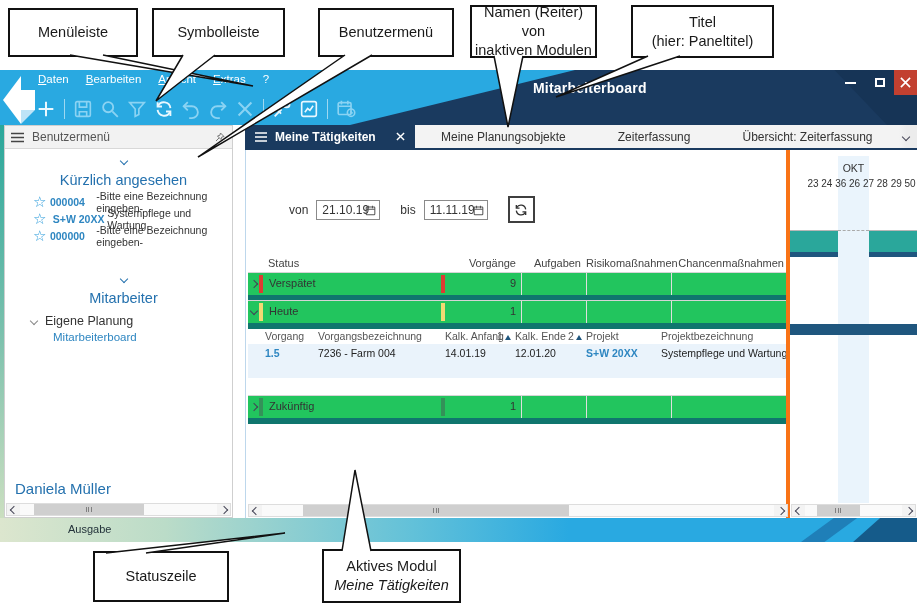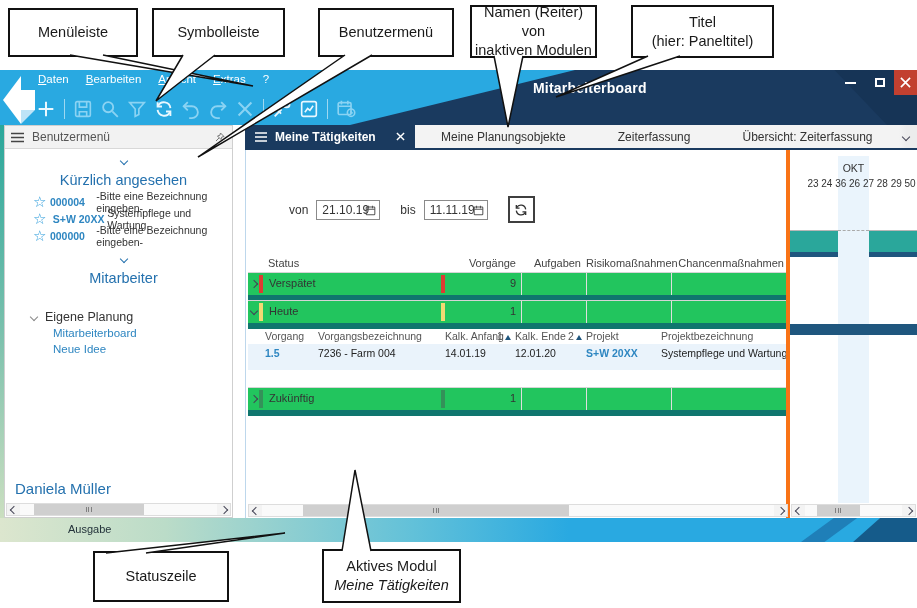--- a/index.html
+++ b/index.html
@@ -112,21 +112,21 @@
   .group-row .glabel{position:absolute;left:21px;top:4px;}
   .group-row .gcount{position:absolute;left:193px;width:75px;top:4px;text-align:right;}
   .group-row .cellb{position:absolute;top:0;bottom:0;border-left:1px solid #dedede;}
   .bar-red{background:#DD3B32;}
   .bar-yellow{background:#F2D974;}
   .bar-green{background:#349159;}
   .sub-head{position:relative;height:16px;font-size:10.5px;color:#555;}
   .sub-head .h{position:absolute;top:2px;}
   .tri-up{display:inline-block;width:0;height:0;border-left:3.5px solid transparent;
           border-right:3.5px solid transparent;border-bottom:5px solid #1F567E;margin-left:2px;}
-  .sub-row{position:relative;height:26px;background:#EAF3FB;font-size:10.5px;color:#222;}
+  .sub-row{position:relative;height:34px;background:#EAF3FB;font-size:10.5px;color:#222;}
   .sub-row .c{position:absolute;top:3px;}
   .blue-b{color:#2E86C1;font-weight:bold;}
   .t-spacer{height:17px;}
 
   
   .gantt{position:absolute;right:0;top:0;bottom:0;width:127px;border-left:4px solid #f97316;background:#fff;}
   .g-weekend{position:absolute;left:48px;width:31px;top:6px;bottom:15px;background:#EAF4FC;}
   .g-month{position:absolute;left:0;right:0;top:12px;text-align:center;font-size:10.5px;color:#333;}
   .g-days{position:absolute;left:16px;right:0;top:28px;display:flex;font-size:10px;color:#333;}
   .g-days span{width:15.87px;text-align:center;}
@@ -306,30 +306,29 @@
           <span class="star">☆</span>
           <span class="code">S+W 20XX</span>
           <span>Systempflege und Wartung</span>
         </div>
         <div class="sb-item">
           <span class="star">☆</span>
           <span class="code">000000</span>
           <span>-Bitte eine Bezeichnung eingeben-</span>
         </div>
 
-        <div class="sb-sec" style="margin-top:12px;align-items:center;">
+        <div class="sb-sec" style="margin-top:32px;align-items:center;">
           <span class="cv down blue"></span>
           <span>Mitarbeiter</span>
         </div>
-        <div class="sb-group" style="margin-top:24px;">
+        <div class="sb-group" style="margin-top:8px;">
           <span class="cv down"></span>
           <span>Eigene Planung</span>
         </div>
         <div class="sb-link">Mitarbeiterboard</div>
-        <div class="sb-link">Neue Idee</div>
 
         <div class="sb-user">Daniela Müller</div>
 
         <div class="hscroll sb-scroll">
           <div class="hs-btn">
               <span class="cv left dark"></span>
             </div>
           <div class="hs-track">
             <div class="hs-thumb" style="left:7%;width:56%;">
                 <i></i>

